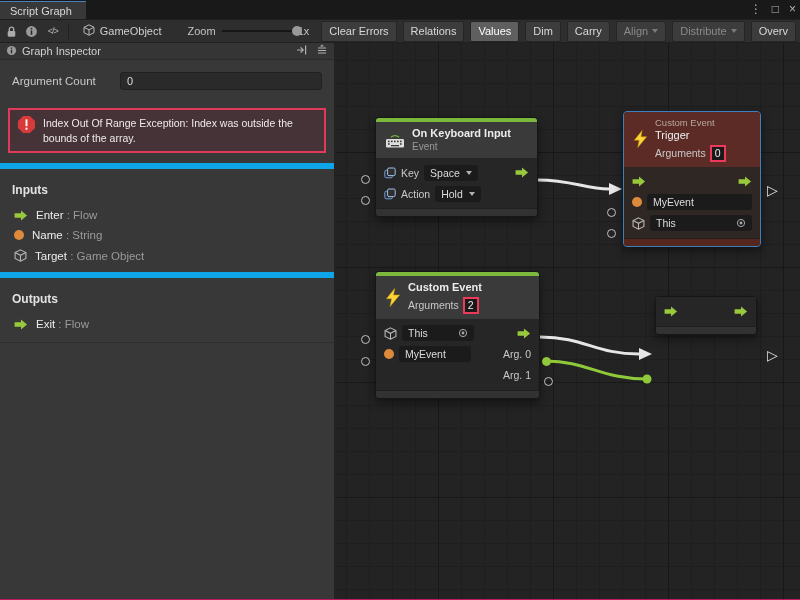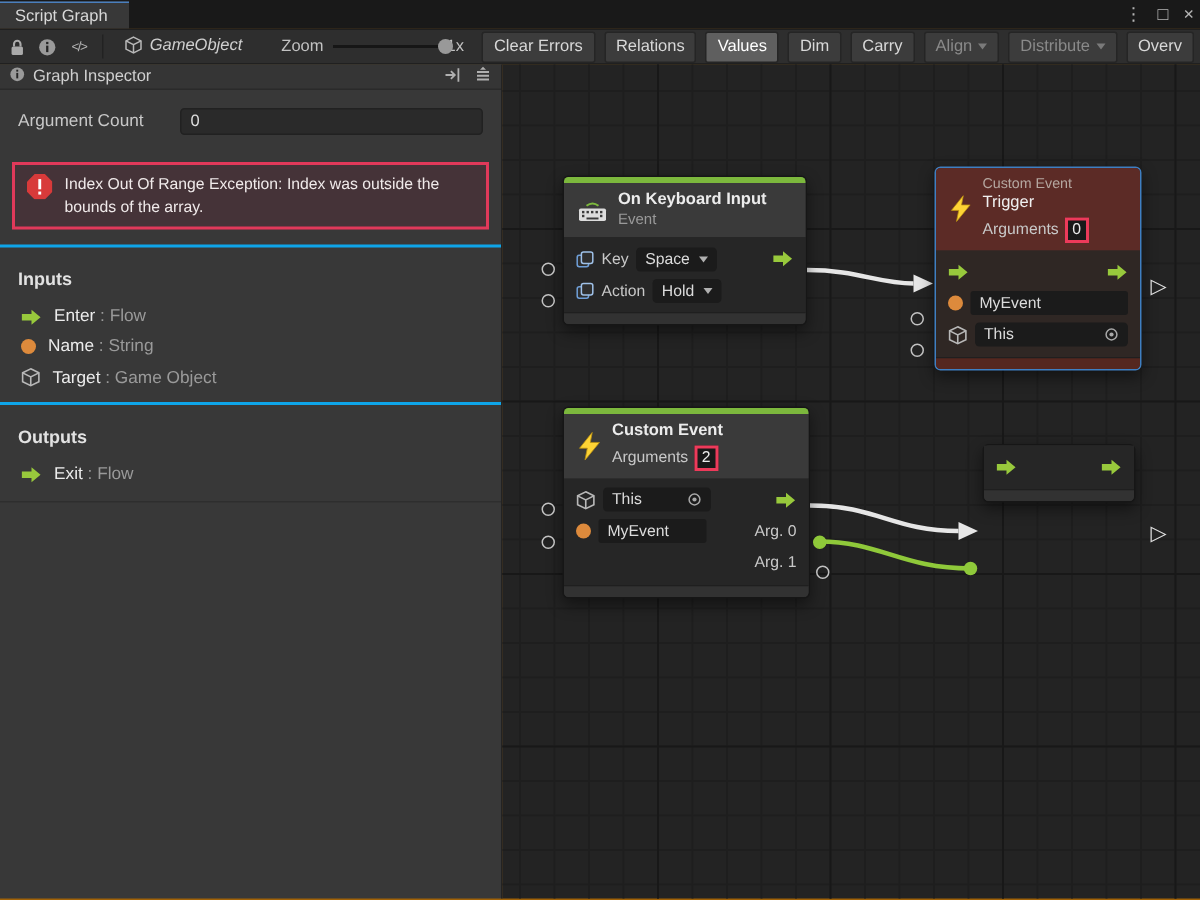--- a/index.html
+++ b/index.html
@@ -1,33 +1,33 @@
 <!DOCTYPE html>
 <html><head>
 <meta charset="utf-8">
 <style>
   * { margin:0; padding:0; box-sizing:border-box; }
   html,body { width:800px; height:600px; overflow:hidden; background:#191919;
               font-family:"Liberation Sans", sans-serif; }
-  .app { position:relative; width:800px; height:600px; background:#a16207; color:#d4d4d4; font-size:11px; }
+  .app { position:relative; width:800px; height:600px; background:#be185d; color:#d4d4d4; font-size:11px; }
 
   
   .tabstrip { position:relative; height:19px; background:#191919; display:flex; align-items:flex-end; }
   .tab { height:18px; padding:0 14px 0 10px; background:#383838; color:#d8d8d8;
          display:flex; align-items:center; font-size:11px; border-top:1px solid #4a7fbd; }
   .win-controls { position:absolute; right:4px; top:1px; display:flex; gap:10px; color:#b4b4b4; font-size:12px; }
   .win-controls span { cursor:default; line-height:16px; }
 
   
   .toolbar { height:24px; background:#2e2e2e; border-top:1px solid #1f1f1f; border-bottom:1px solid #202020;
              display:flex; align-items:center; padding:0 4px; gap:6px; white-space:nowrap; overflow:hidden; }
   .icon-btn { display:inline-flex; align-items:center; justify-content:center; width:18px; height:18px; color:#b4b4b4; }
   .code-btn { font-size:9px; color:#b4b4b4; letter-spacing:-1px; }
   .vsep { width:1px; height:16px; background:#222; margin:0 2px; }
-  .gobj { display:inline-flex; gap:5px; color:#cfcfcf; font-size:11px; padding:2px 6px;font-style:italic; }
+  .gobj { display:inline-flex; align-items:center; gap:5px; color:#cfcfcf; font-size:11px; padding:2px 6px; }
   .zoom-label { color:#c2c2c2; margin-left:14px; }
   .slider { position:relative; width:86px; height:14px; display:inline-block; }
   .slider .track { position:absolute; left:0; right:0; top:6px; height:2px; background:#161616; }
   .slider .thumb { position:absolute; left:70px; top:2px; width:10px; height:10px; border-radius:50%; background:#999; }
   .zoom-value { color:#c2c2c2; margin-right:6px; }
   .tgbtn { padding:3px 7px 4px; background:#3c3c3c; border:1px solid #252525; border-radius:2px;
            color:#d8d8d8; font-size:11px; display:inline-flex; align-items:center; gap:4px; }
   .tgbtn.active { background:#5f5f5f; color:#fff; }
   .tgbtn.disabled { color:#8a8a8a; }
   .caret { width:0; height:0; border-left:3px solid transparent; border-right:3px solid transparent; border-top:4px solid #b0b0b0; display:inline-block; }
@@ -46,21 +46,21 @@
   .bolt-lg svg { width:22px; height:26px; }
   .unit-title { font-size:14px; color:#ececec; }
   .argrow { display:flex; align-items:center; padding:12px 12px 4px; gap:8px; }
   .argrow label { color:#c8c8c8; font-size:11.5px; width:100px; }
   .tinput { flex:1; background:#2a2a2a; border:1px solid #212121; border-radius:3px; height:18px;
             color:#dcdcdc; font-size:11px; padding:0 6px; font-family:"Liberation Sans", sans-serif; }
   .errorbox { margin:14px 8px 10px; border:2px solid #e1395a; background:#453338;
               display:flex; gap:8px; padding:6px 8px; align-items:flex-start; }
   .errorbox .warn svg { width:17px; height:17px; }
   .errtext { color:#f0eaea; font-size:10.5px; line-height:1.4; }
-  .sec-h { font-size:12px; font-weight:bold; color:#e2e2e2; padding:14px 12px 8px; border-top:2px solid #0ea5e9; margin-top:6px; }
+  .sec-h { font-size:12px; font-weight:bold; color:#e2e2e2; padding:14px 12px 8px; border-top:6px solid #0ea5e9; margin-top:6px; }
   .portrow { display:flex; align-items:center; gap:8px; padding:4px 14px;text-align:right; }
   .pname { color:#ececec; font-size:11.5px; }
   .psep, .ptype { color:#9a9a9a; font-size:11.5px; }
   .flow-ic svg { width:14px; height:11px; display:block; }
   .dot-orange { width:10px; height:10px; border-radius:50%; background:#dd8a3c; display:inline-block; }
   .dot-gray { width:8px; height:8px; border-radius:50%; background:#8a8a8a; display:inline-block; }
   .cube-ic svg { width:13px; height:13px; display:block; }
   .insp-bottom-div { border-top:1px solid #2e2e2e; margin-top:8px; }
 
   

